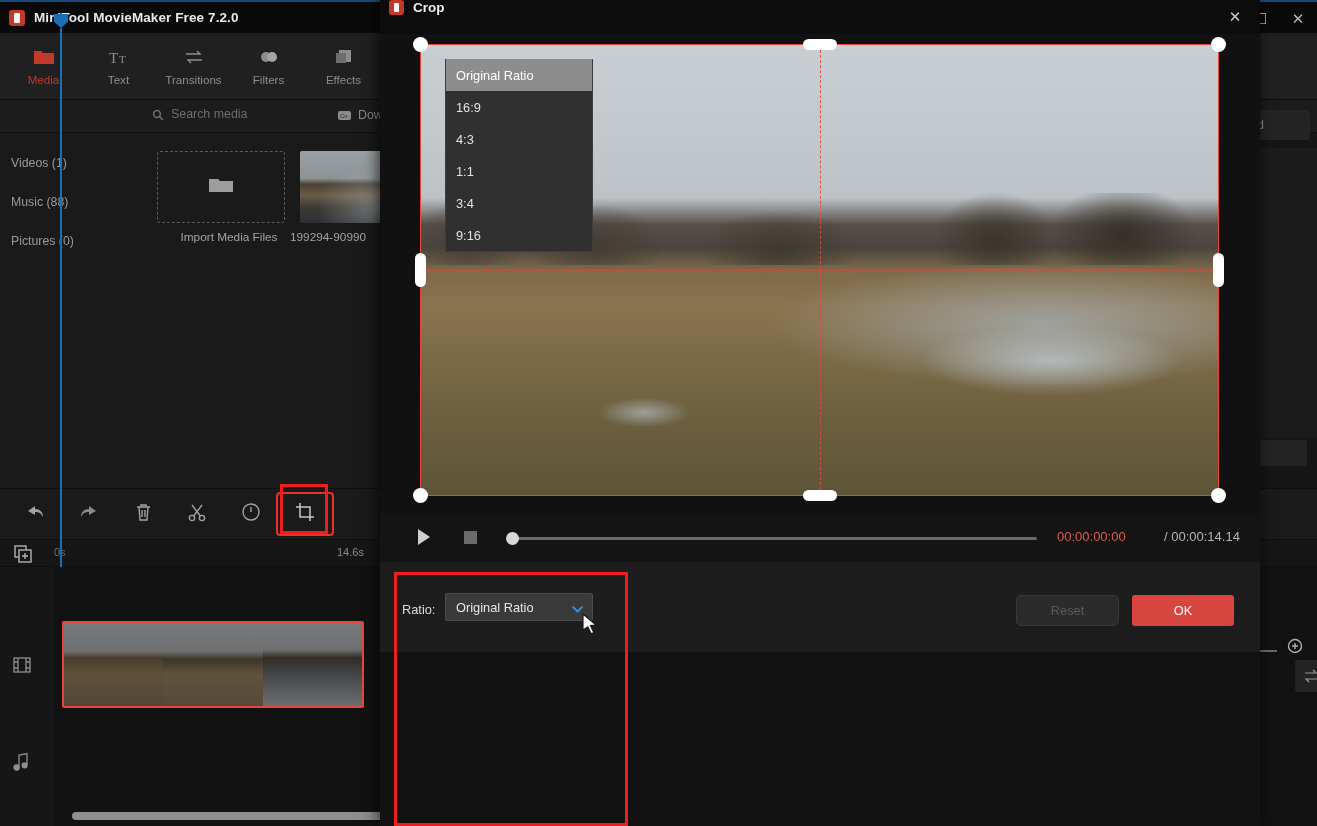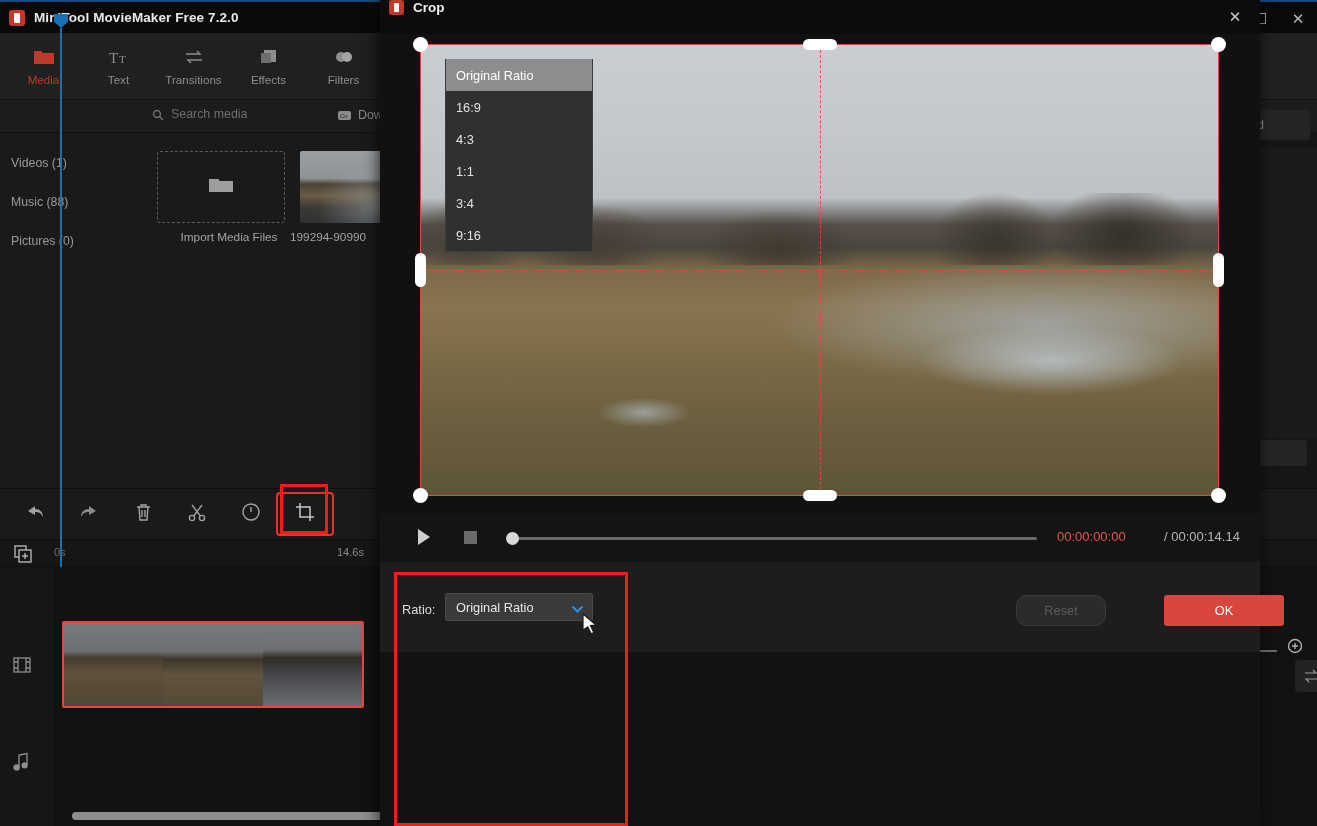--- a/index.html
+++ b/index.html
@@ -248,30 +248,30 @@
   .chev { position: absolute; right: 8px; top: 8px; color: #2f8fe0; }
   .ratio-menu {
     position: absolute; left: 65px; top: 59px; width: 148px; background: #303030;
     border: 1px solid #3d3d3d; border-top: none; z-index: 25;
   }
   .ratio-opt { height: 32px; display: flex; align-items: center; padding-left: 10px;
                color: #e2e2e2; font-size: 12.8px; }
   .ratio-opt.sel { background: #8d8d8d; color: #ffffff; }
 
   .btn-reset {
-    position: absolute; left: 636px; top: 33px; width: 90px; height: 31px;
-    background: #2b2b2b; border: 1px solid #3a3a3a; border-radius: 11px;
+    position: absolute; left: 636px; top: 33px; width: 103px; height: 31px;
+    background: #2b2b2b; border: 1px solid #3a3a3a; border-radius: 5px;
     display: flex; align-items: center; justify-content: center;
     color: #5b5b5b; font-size: 12.8px;
   }
   .btn-ok {
-    position: absolute; left: 752px; top: 33px; width: 120px; height: 31px;
+    position: absolute; left: 752px; top: 33px; width: 102px; height: 31px;
     background: #d9453f; border-radius: 3px;
     display: flex; align-items: center; justify-content: center;
-    color: #ffffff; font-size: 12.8px; margin-left: 32px;
+    color: #ffffff; font-size: 12.8px;
   }
   .dlg-foot { position: absolute; left: 0; top: 652px; width: 880px; height: 174px; background: #121212; }
 
   
   .anno { position: absolute; border: 3px solid #f01d1d; z-index: 40; pointer-events: none; }
 
   
   .cursor { position: absolute; left: 582px; top: 613px; z-index: 60; }
 </style>
 </head>
@@ -310,34 +310,34 @@
       <span class="ribbon-ico">
         <svg width="22" height="18" viewBox="0 0 22 18" fill="none" stroke="#8d8d8d" stroke-width="1.4">
           <path d="M3 6h14l-3-3M19 12H5l3 3"></path>
         </svg>
       </span>
       <span>Transitions</span>
     </div>
     <div class="ribbon-item">
       <span class="ribbon-ico">
         <svg width="22" height="18" viewBox="0 0 22 18">
-            <rect x="6" y="2" width="12" height="12" fill="#8d8d8d"></rect>
-            <rect x="3" y="5" width="10" height="10" fill="#6d6d6d"></rect>
-          </svg>
-      </span>
-      <span>Effects</span>
+            <circle cx="8" cy="9" r="5" fill="#8d8d8d"></circle>
+            <circle cx="14" cy="9" r="5" fill="#a5a5a5"></circle>
+          </svg>
+      </span>
+      <span>Filters</span>
     </div>
     <div class="ribbon-item">
       <span class="ribbon-ico">
         <svg width="22" height="18" viewBox="0 0 22 18">
-            <circle cx="8" cy="9" r="5" fill="#8d8d8d"></circle>
-            <circle cx="14" cy="9" r="5" fill="#a5a5a5"></circle>
-          </svg>
-      </span>
-      <span>Filters</span>
+            <rect x="6" y="2" width="12" height="12" fill="#8d8d8d"></rect>
+            <rect x="3" y="5" width="10" height="10" fill="#6d6d6d"></rect>
+          </svg>
+      </span>
+      <span>Effects</span>
     </div>
   </div>
 
   <div class="media-tabbar">
     <div class="search-box">
       <span class="mini-ico">
         <svg width="12" height="12" viewBox="0 0 12 12" fill="none" stroke="#6d6d6d" stroke-width="1.5">
             <circle cx="5" cy="5" r="3.4"></circle>
             <path d="M7.6 7.6L11 11"></path>
           </svg>

